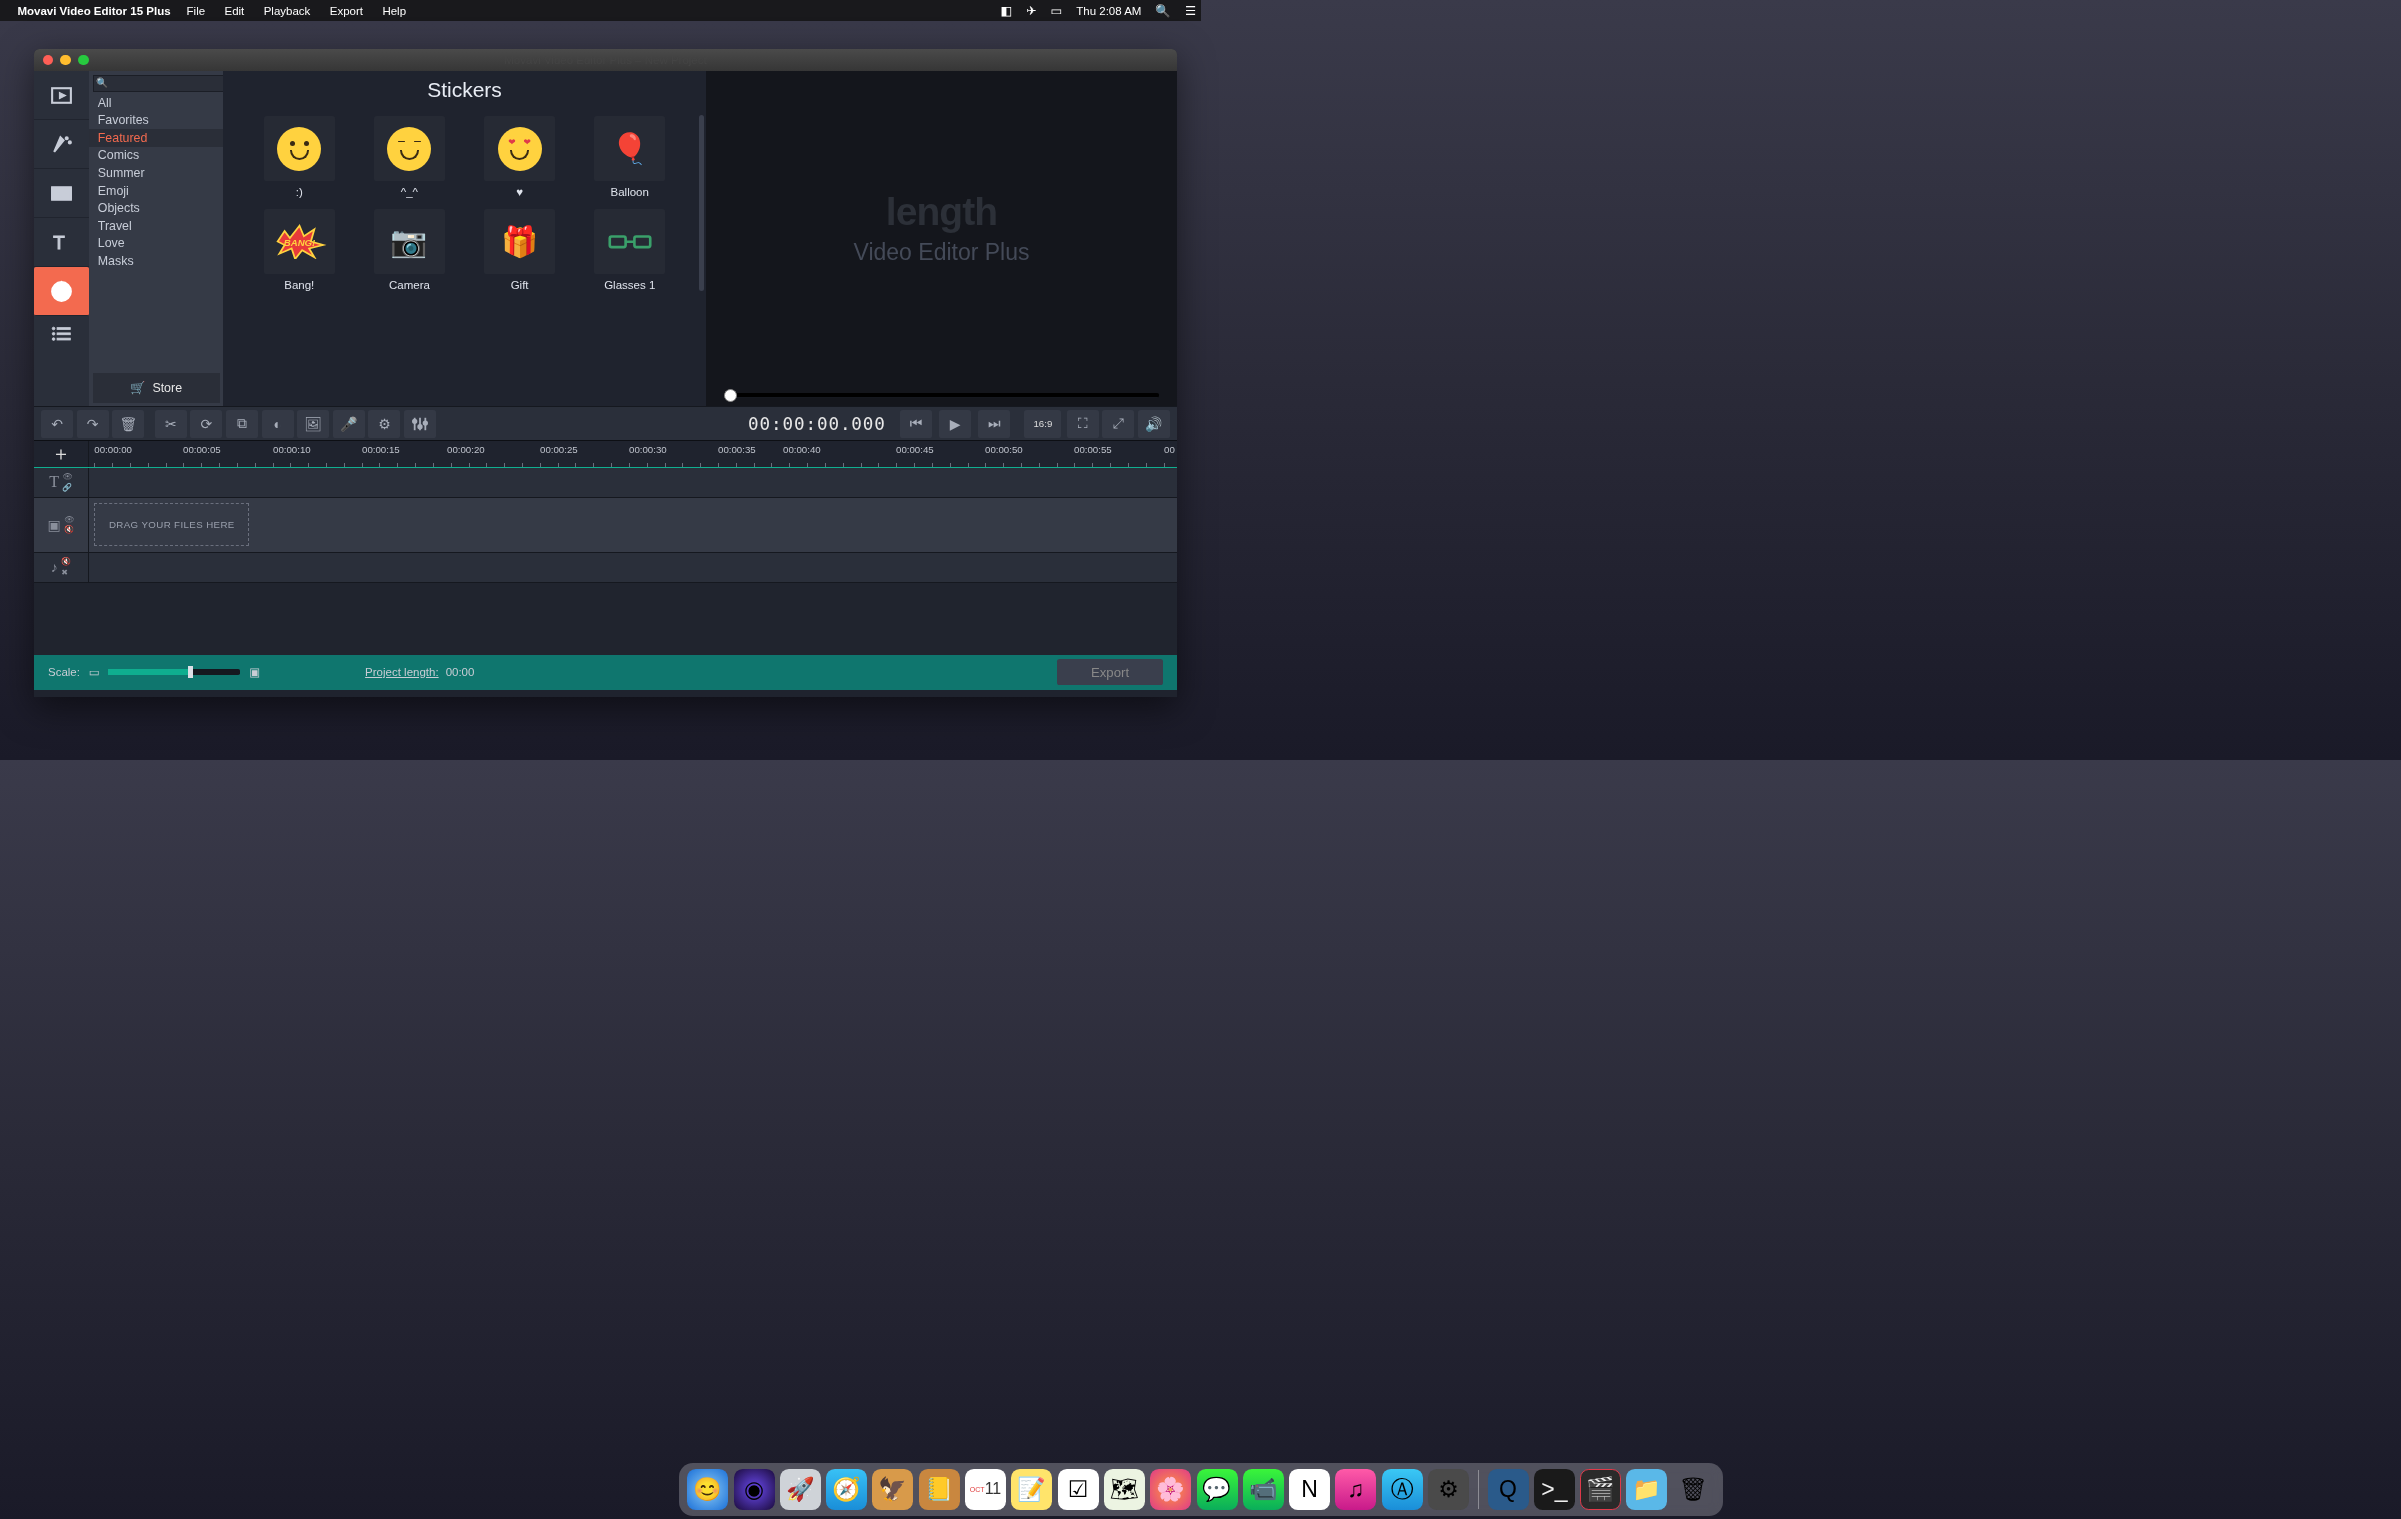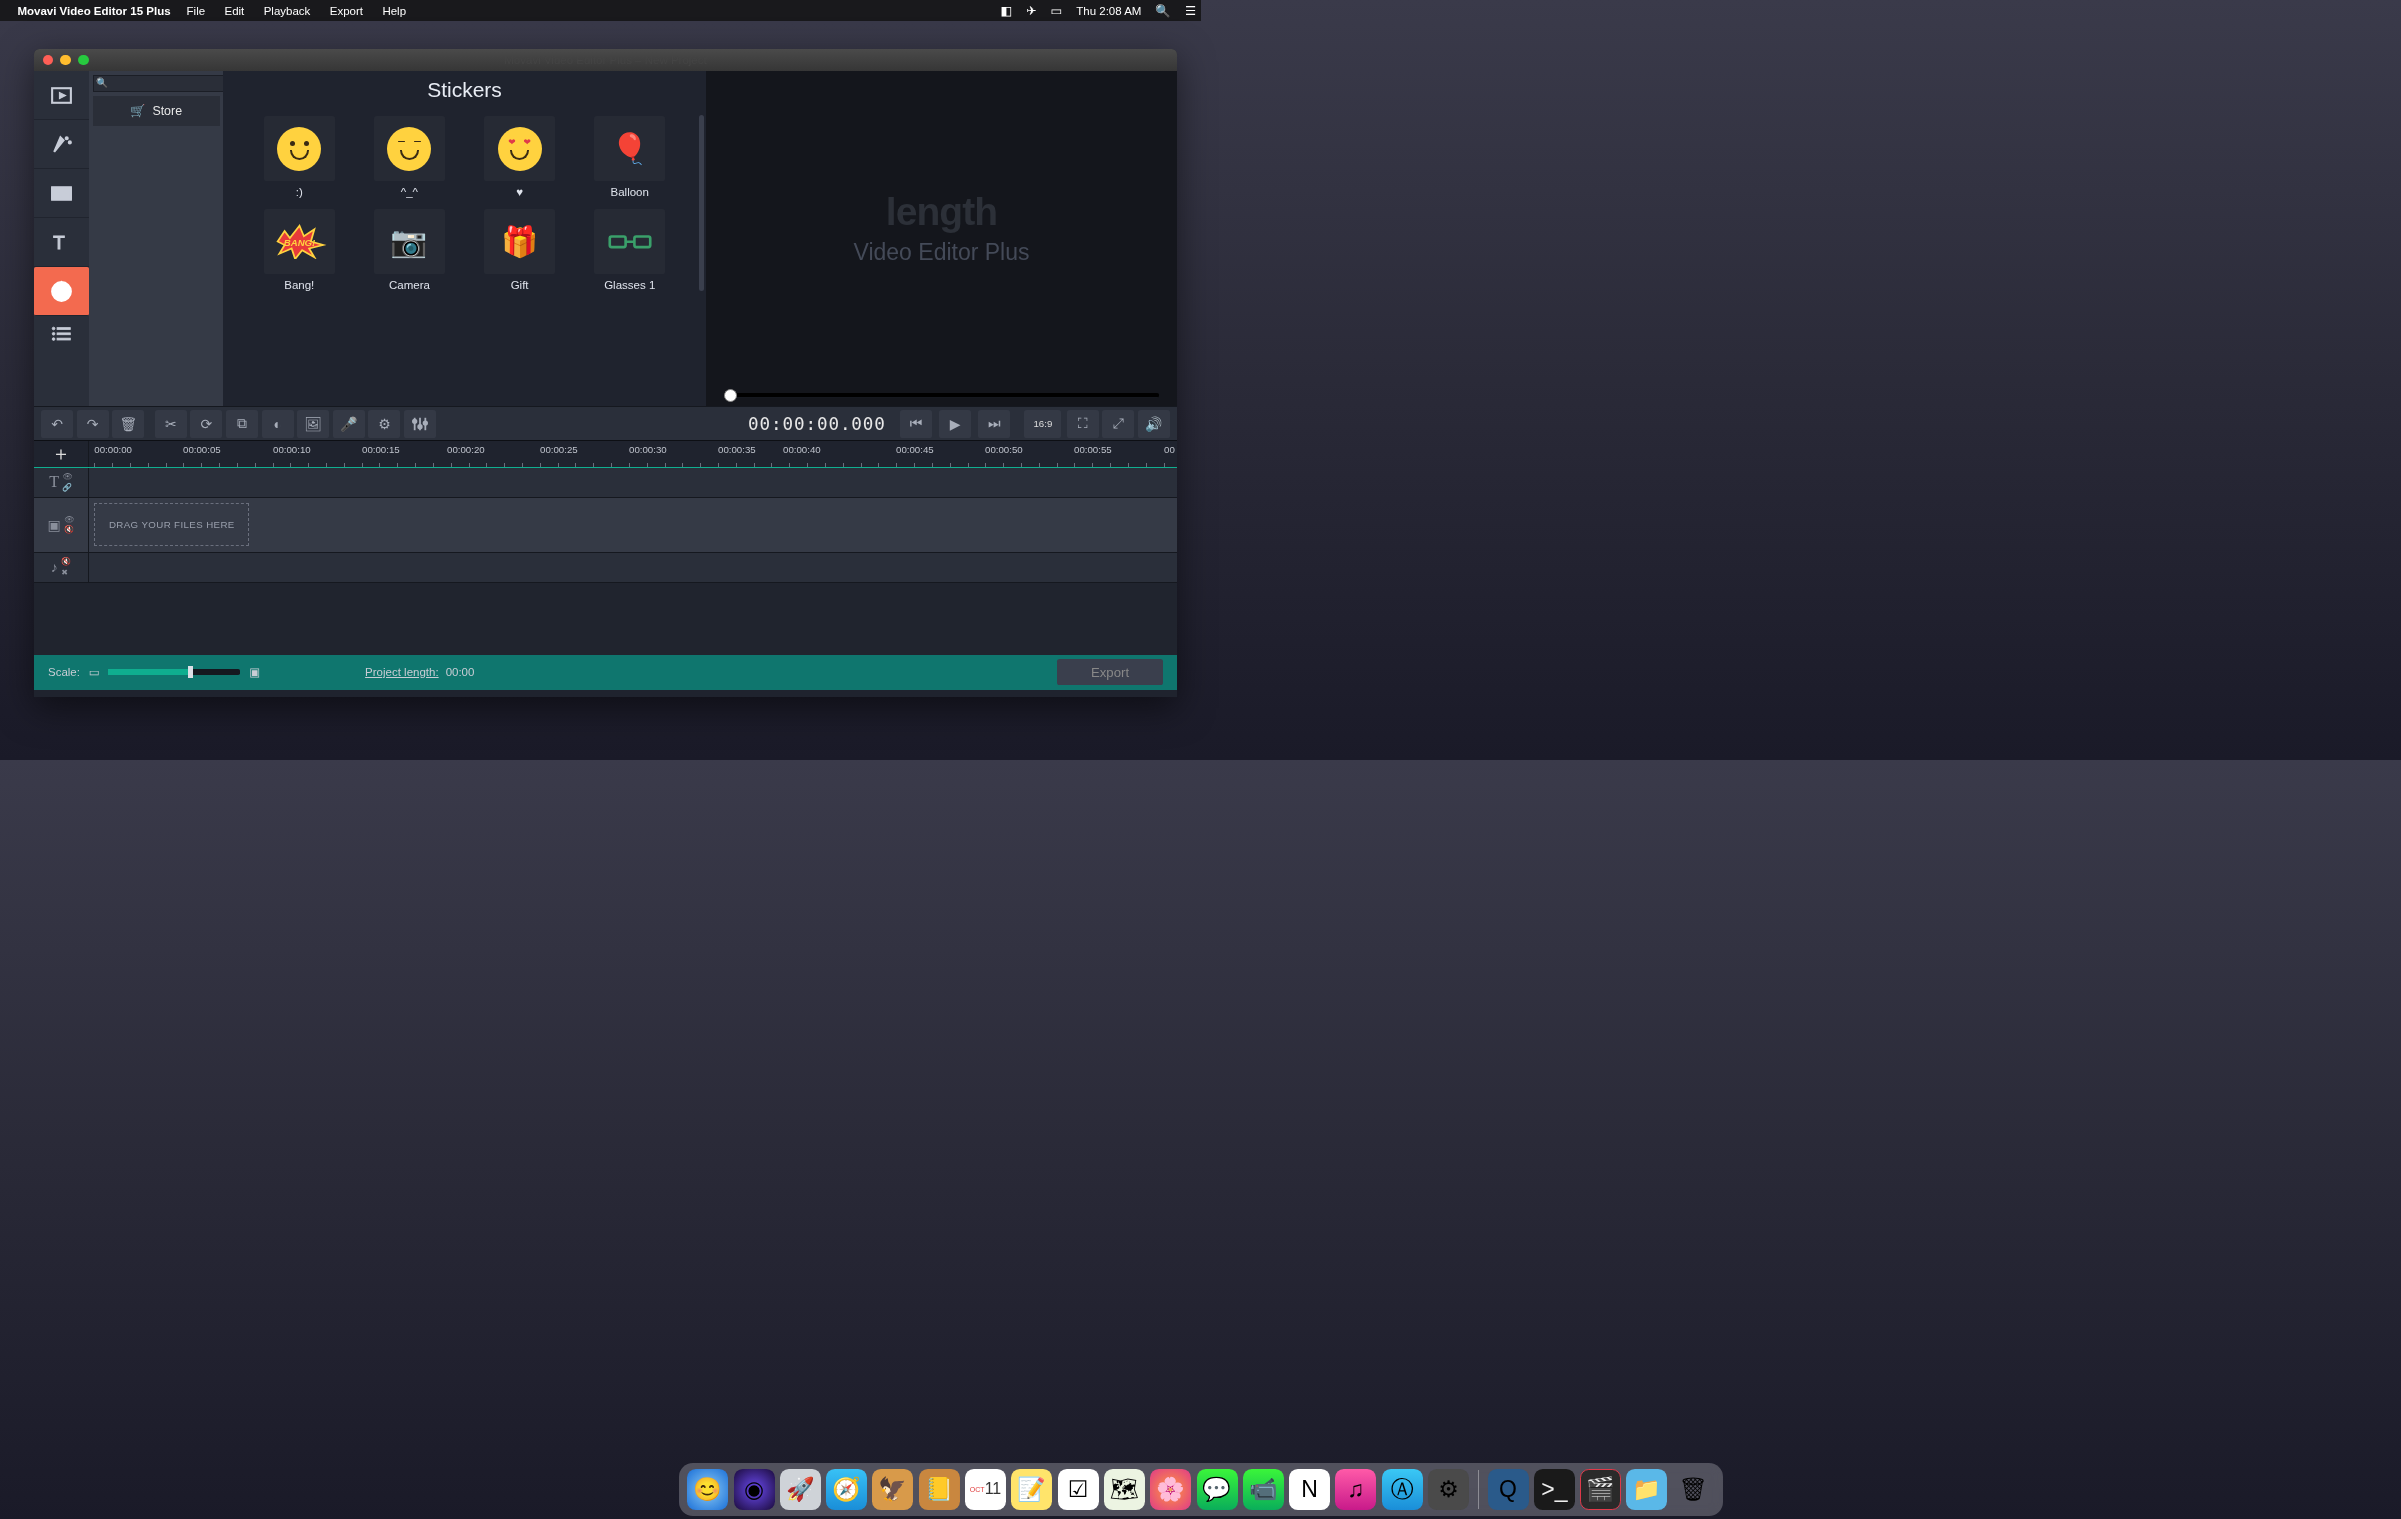--- a/index.html
+++ b/index.html
@@ -176,20 +176,32 @@
             <rect x="7" y="15" width="15" height="2"></rect>
           </svg>
         </div>
     </div>
 
     <div class="catpanel">
       <div class="searchwrap">
         <span class="sicon">🔍</span>
         <input placeholder="" style="">
         <span class="sx">✕</span>
+      </div>
+      <div class="catlist">
+        <div>All</div>
+        <div>Favorites</div>
+        <div class="sel">Featured</div>
+        <div>Comics</div>
+        <div>Summer</div>
+        <div>Emoji</div>
+        <div>Objects</div>
+        <div>Travel</div>
+        <div>Love</div>
+        <div>Masks</div>
       </div>
       <div class="storebtn">
         <span>🛒</span>
         <span>Store</span>
       </div>
       <div class="collapse">‹</div>
     </div>
 
     <div class="gridpanel" style="position:relative;">
       <h2>Stickers</h2>

